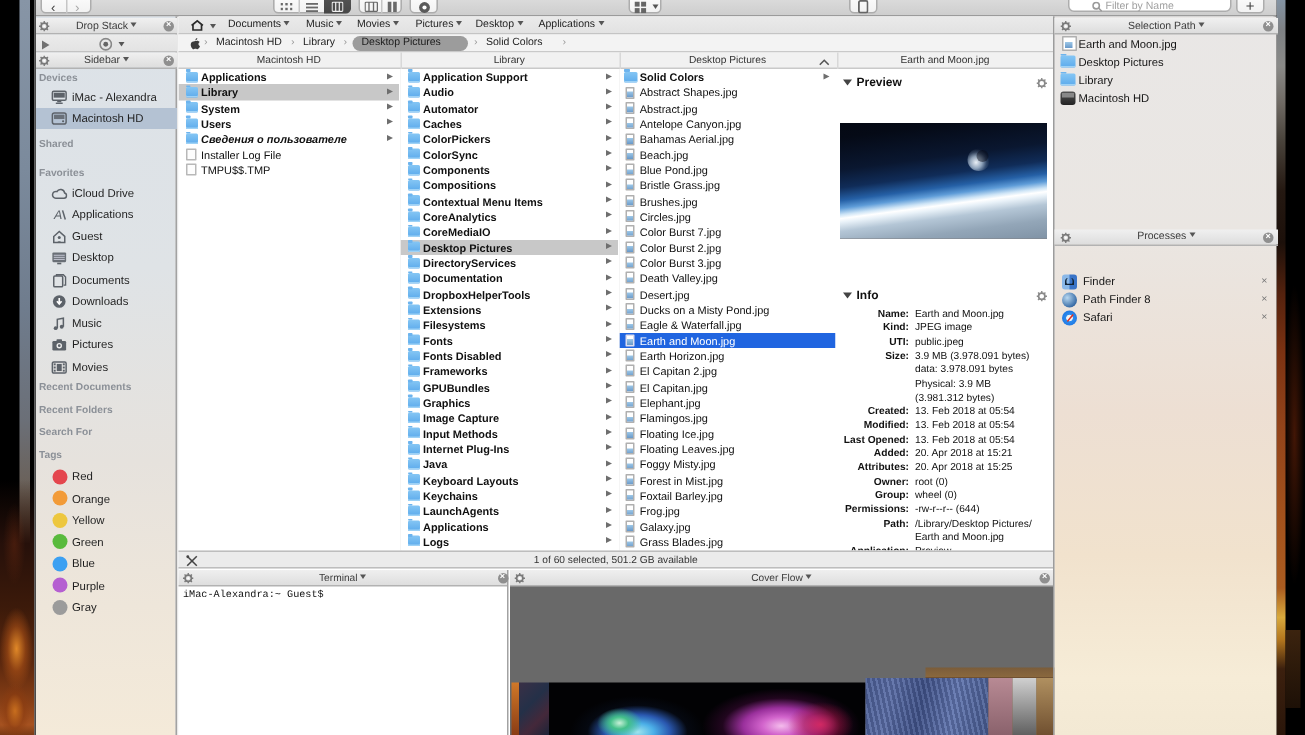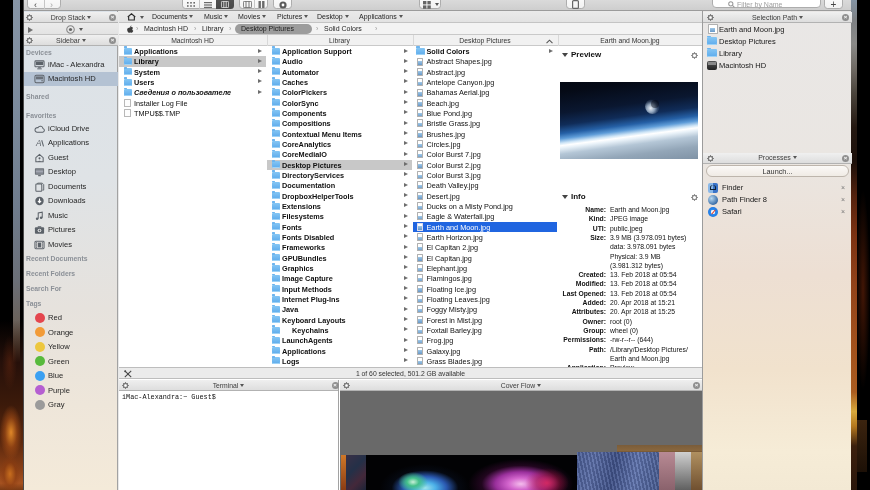--- a/index.html
+++ b/index.html
@@ -514,21 +514,21 @@
           <div class="rtx bold" style="left:15px;">Java</div>
           <div class="arr" style="left:137px;border-left-color:#6e6e6e"></div>
         </div>
         <div class="row" style="top:268.58px">
           <div class="fold" style="left:4.5px"></div>
           <div class="rtx bold" style="left:15px;">Keyboard Layouts</div>
           <div class="arr" style="left:137px;border-left-color:#6e6e6e"></div>
         </div>
         <div class="row" style="top:278.91px">
           <div class="fold" style="left:4.5px"></div>
-          <div class="rtx bold" style="left:25px;">Keychains</div>
+          <div class="rtx bold" style="left:15px;">Keychains</div>
           <div class="arr" style="left:137px;border-left-color:#6e6e6e"></div>
         </div>
         <div class="row" style="top:289.24px">
           <div class="fold" style="left:4.5px"></div>
           <div class="rtx bold" style="left:15px;text-align:right;">LaunchAgents</div>
           <div class="arr" style="left:137px;border-left-color:#6e6e6e"></div>
         </div>
         <div class="row" style="top:299.57px">
           <div class="fold" style="left:4.5px"></div>
           <div class="rtx bold" style="left:15px;">Applications</div>
@@ -842,21 +842,20 @@
 <line x1="0" y1="5" x2="2" y2="5"></line>
           <line x1="8" y1="5" x2="10" y2="5"></line>
 <line x1="1.5" y1="1.5" x2="2.9" y2="2.9"></line>
           <line x1="7.1" y1="7.1" x2="8.5" y2="8.5"></line>
 <line x1="8.5" y1="1.5" x2="7.1" y2="2.9"></line>
           <line x1="2.9" y1="7.1" x2="1.5" y2="8.5"></line>
 </g>
         <circle cx="5" cy="5" r="1" fill="#fff"></circle>
       </svg>
       <div class="xcirc" style="left:139px;top:143.5px">×</div>
-      <div id="launch">Launch...</div>
       <div class="abs" style="left:5px;top:171.5px;width:10px;height:10px;border-radius:2px;background:linear-gradient(90deg,#8ab8e8 0%,#8ab8e8 48%,#3a74c8 52%,#3a74c8 100%)">
         <div style="position:absolute;left:2px;top:2px;width:6px;height:5px;border-radius:50% 50% 0 0;border-bottom:1px solid #123;border-left:1px solid #123;border-right:1px solid #123"></div>
       </div>
       <div class="rpitem" style="left:19px;top:172.0px">Finder</div>
       <div class="px" style="top:172.5px">×</div>
       <div class="abs" style="left:5px;top:183.5px;width:10px;height:10px;border-radius:50%;background:radial-gradient(circle at 35% 35%,#b8d8f0,#3a6ea8 70%,#1c3c6a)"></div>
       <div class="rpitem" style="left:19px;top:184.0px">Path Finder 8</div>
       <div class="px" style="top:184.5px">×</div>
       <div class="abs" style="left:5px;top:195.5px;width:10px;height:10px;border-radius:50%;background:radial-gradient(circle at 50% 50%,#f8f8f8 0%,#f0f0f0 28%,#2a8cf0 34%,#1a6ad8 100%)">
         <div style="position:absolute;left:4.5px;top:2px;width:1px;height:6px;background:#e03020;transform:rotate(40deg)"></div>

